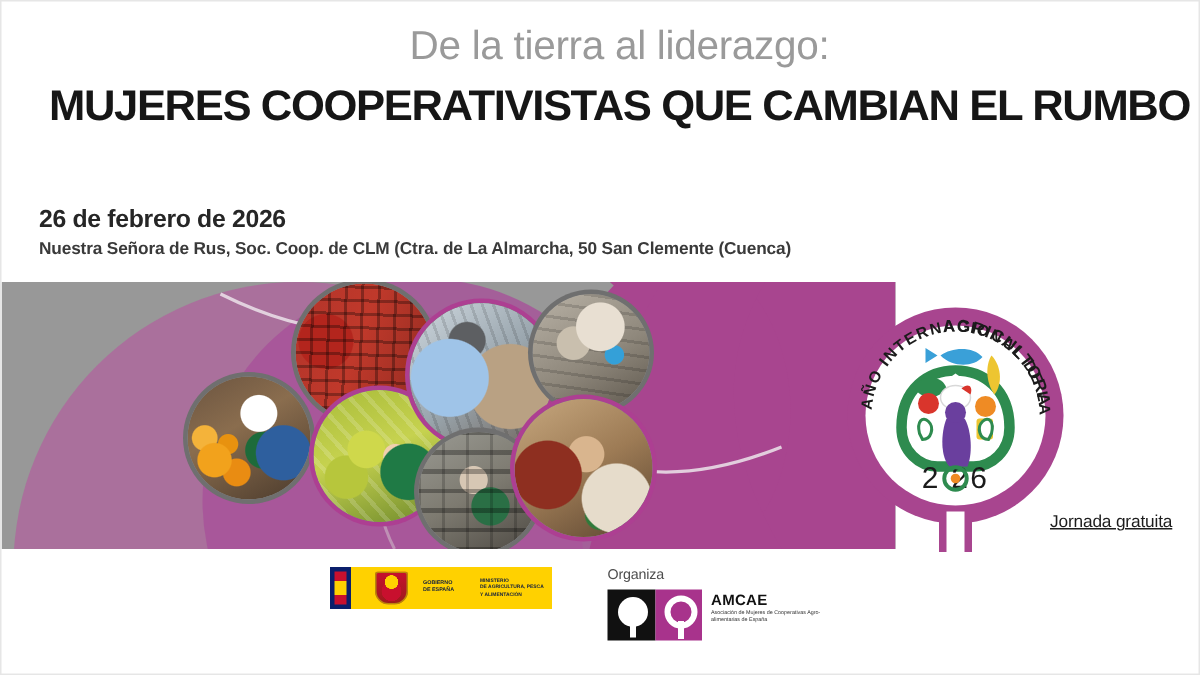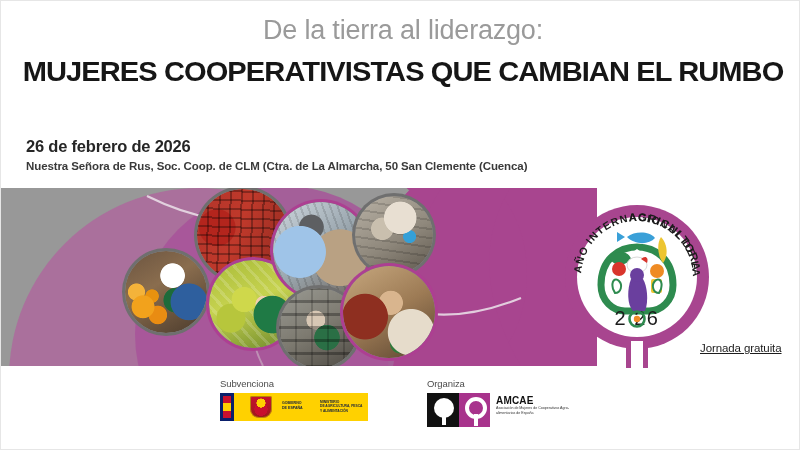--- a/index.html
+++ b/index.html
@@ -12,21 +12,21 @@
   }
   .poster{
     position:absolute; left:0; top:0;
     width:800px; height:450px;
     background:#ffffff;
     border:1px solid #e6e6e6;
     overflow:hidden;
   }
 
   
-  .header{ position:absolute; left:2px; top:0; width:657px; height:122px; }
+  .header{ position:absolute; left:12px; top:0; width:657px; height:122px; }
   .t-pre{
     position:absolute; top:13px; left:0; width:800px;
     text-align:center; color:#9a9a9a;
     font-size:27px; font-weight:400; letter-spacing:-0.2px;
     line-height:32px;
   }
   .t-main{
     position:absolute; top:53px; left:0; width:800px;
     text-align:center; color:#161616;
     font-size:28.5px; font-weight:700; letter-spacing:-0.9px;
@@ -135,21 +135,21 @@
 
   
   .aia-wrap{ position:absolute; left:556px; top:192px; width:160px; height:175px; }
   .jornada{
     position:absolute; left:699px; top:341px;
     font-size:11.5px; color:#1d1d1d; letter-spacing:-0.1px;text-decoration:underline;
   }
 
   
   .foot-sub{ position:absolute; left:219px; top:377px; }
-  .foot-org{ position:absolute; left:404px; top:377px;margin-left:22px; }
+  .foot-org{ position:absolute; left:404px; top:377px; }
   .foot-label{
     font-size:9.5px; color:#4d4d4d; letter-spacing:-0.1px;
     display:block; margin-bottom:4px;
   }
   .gob-logo{
     position:relative; width:148px; height:28px;
     background:#ffd100; overflow:hidden;
   }
   .gob-flag{ position:absolute; left:0; top:0; width:14px; height:28px; background:#0a1f6b; }
   .gob-flag::before{
@@ -296,21 +296,20 @@
 
       <text x="80" y="132" text-anchor="middle" font-family="'Liberation Sans', sans-serif" font-size="20" font-weight="400" fill="#1b1b1b" letter-spacing="1.5">2  26</text>
       <circle cx="80" cy="126" r="7.5" fill="none" stroke="#2e8b4f" stroke-width="2.6"></circle>
       <circle cx="80" cy="126" r="3.2" fill="#ef8b24"></circle>
     </svg>
   </div>
 
   <div class="jornada">Jornada gratuita</div>
 
   <div class="foot-sub">
-    <span class="foot-label">Subvenciona</span>
     <div class="gob-logo">
       <div class="gob-flag"></div>
       <div class="gob-shield"></div>
       <div class="gob-t1">
         <span>GOBIERNO</span><br>
         <span>DE ESPAÑA</span>
       </div>
       <div class="gob-t2">
         <span>MINISTERIO</span><br>
         <span>DE AGRICULTURA, PESCA</span><br>

